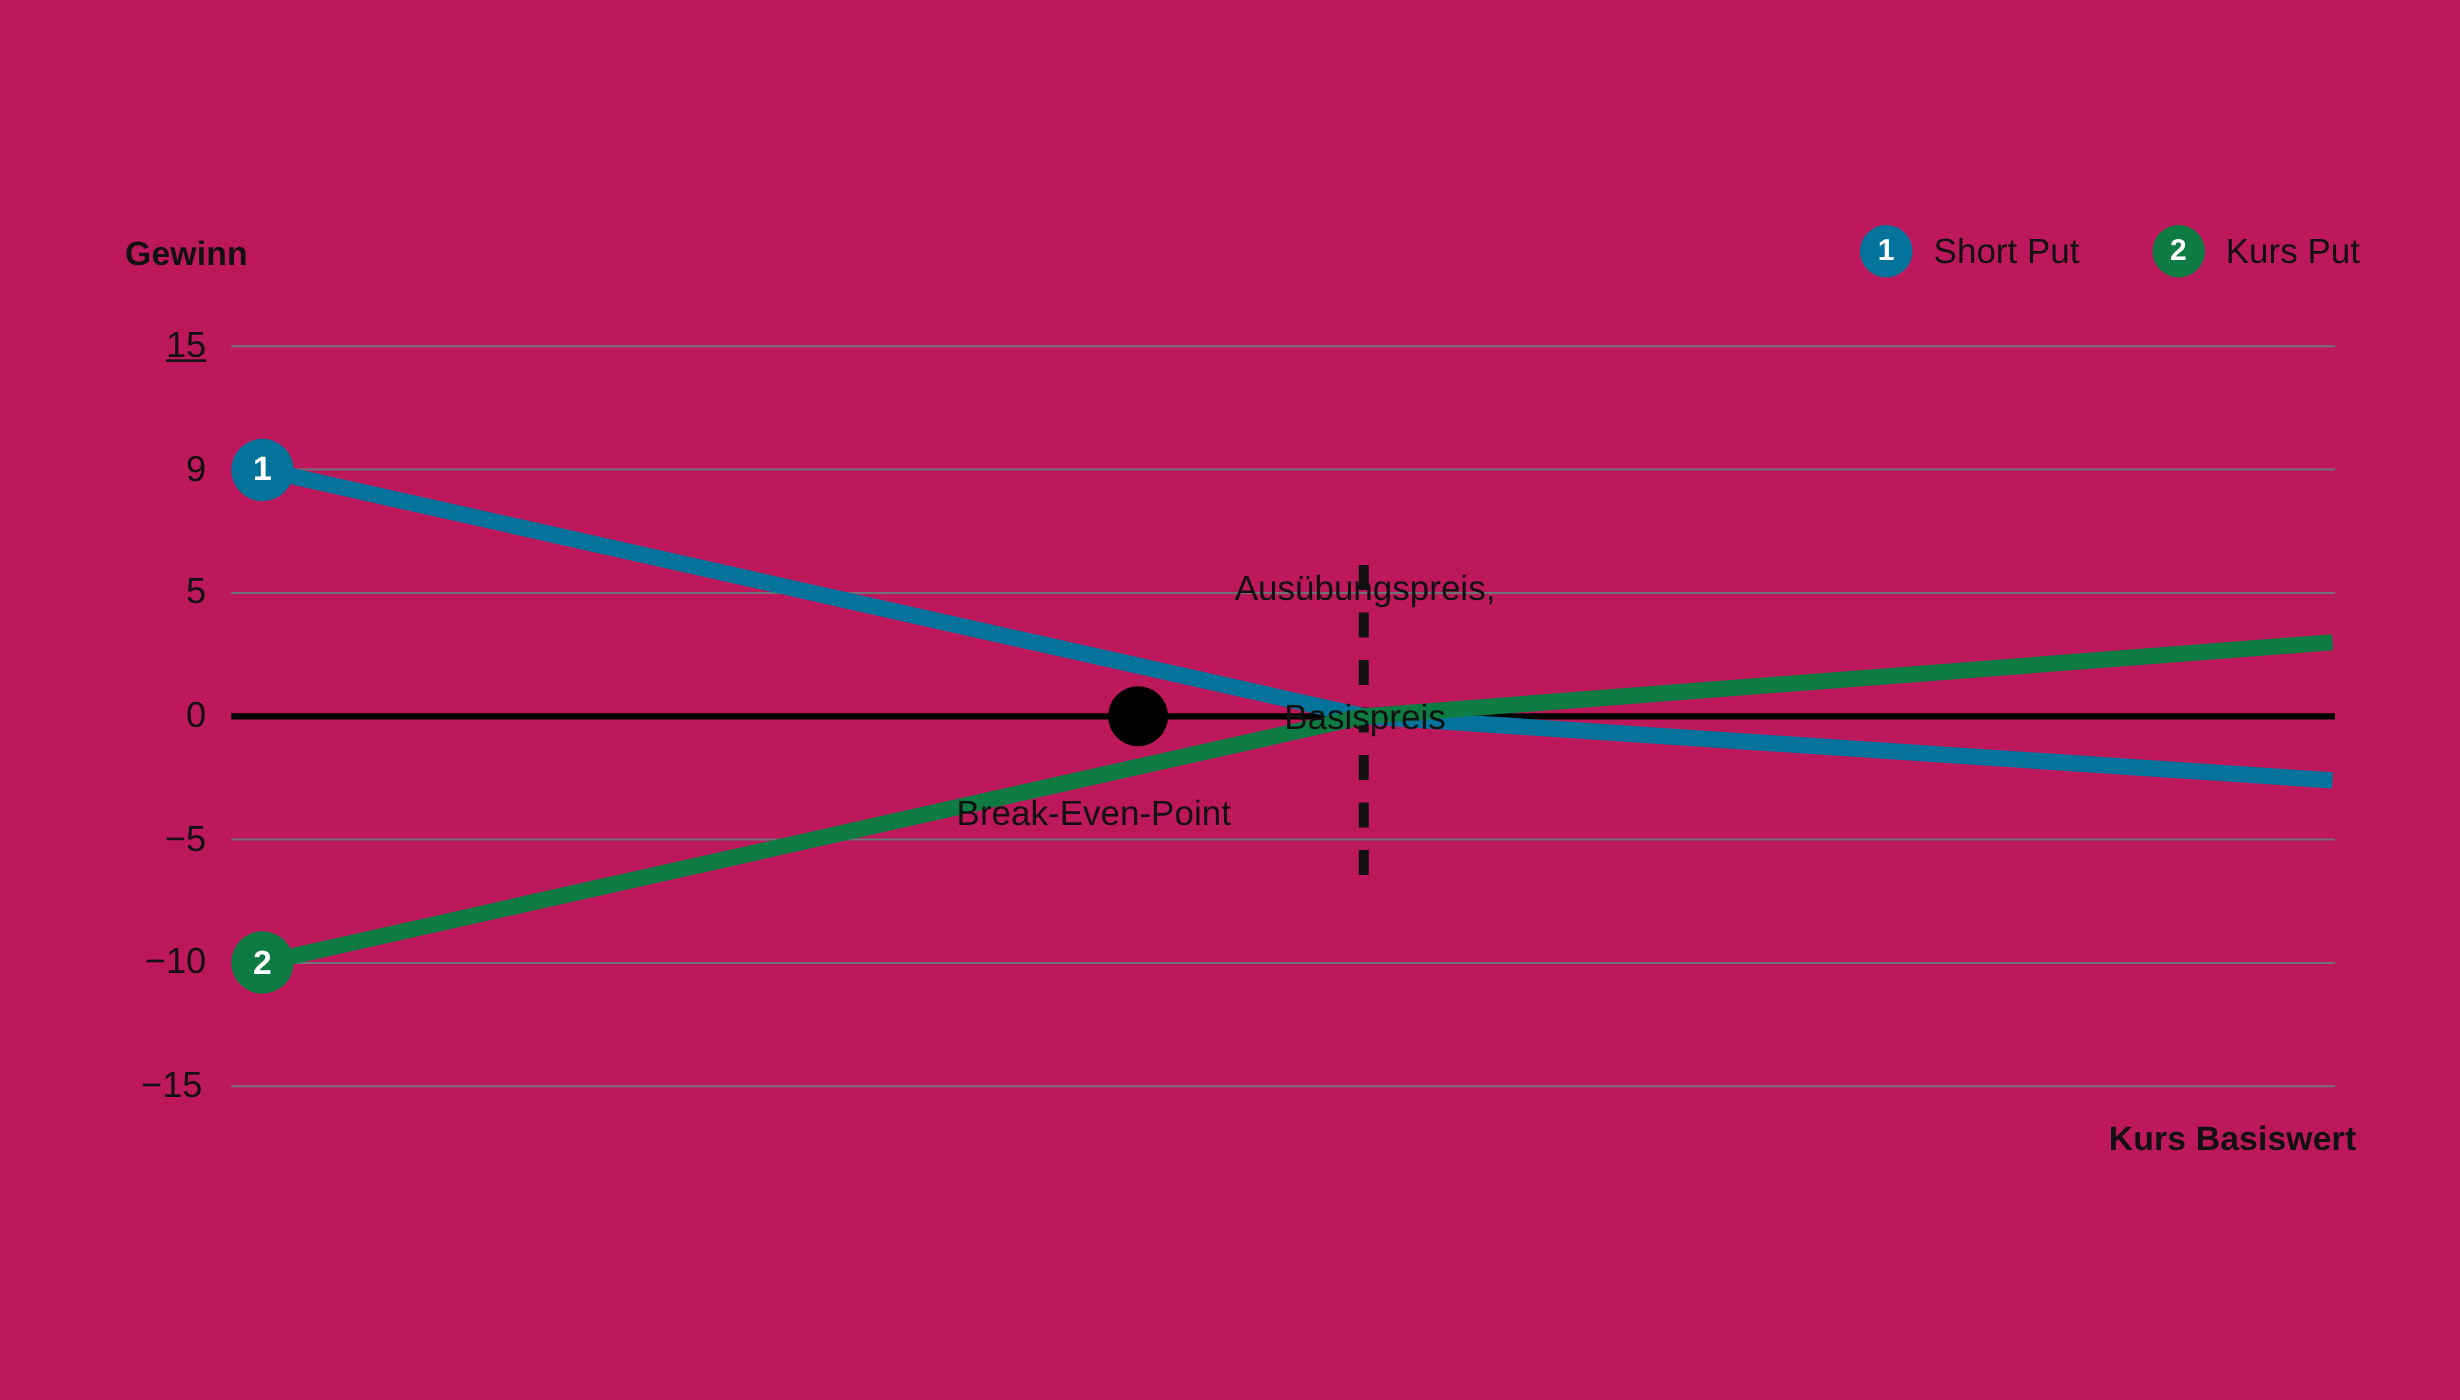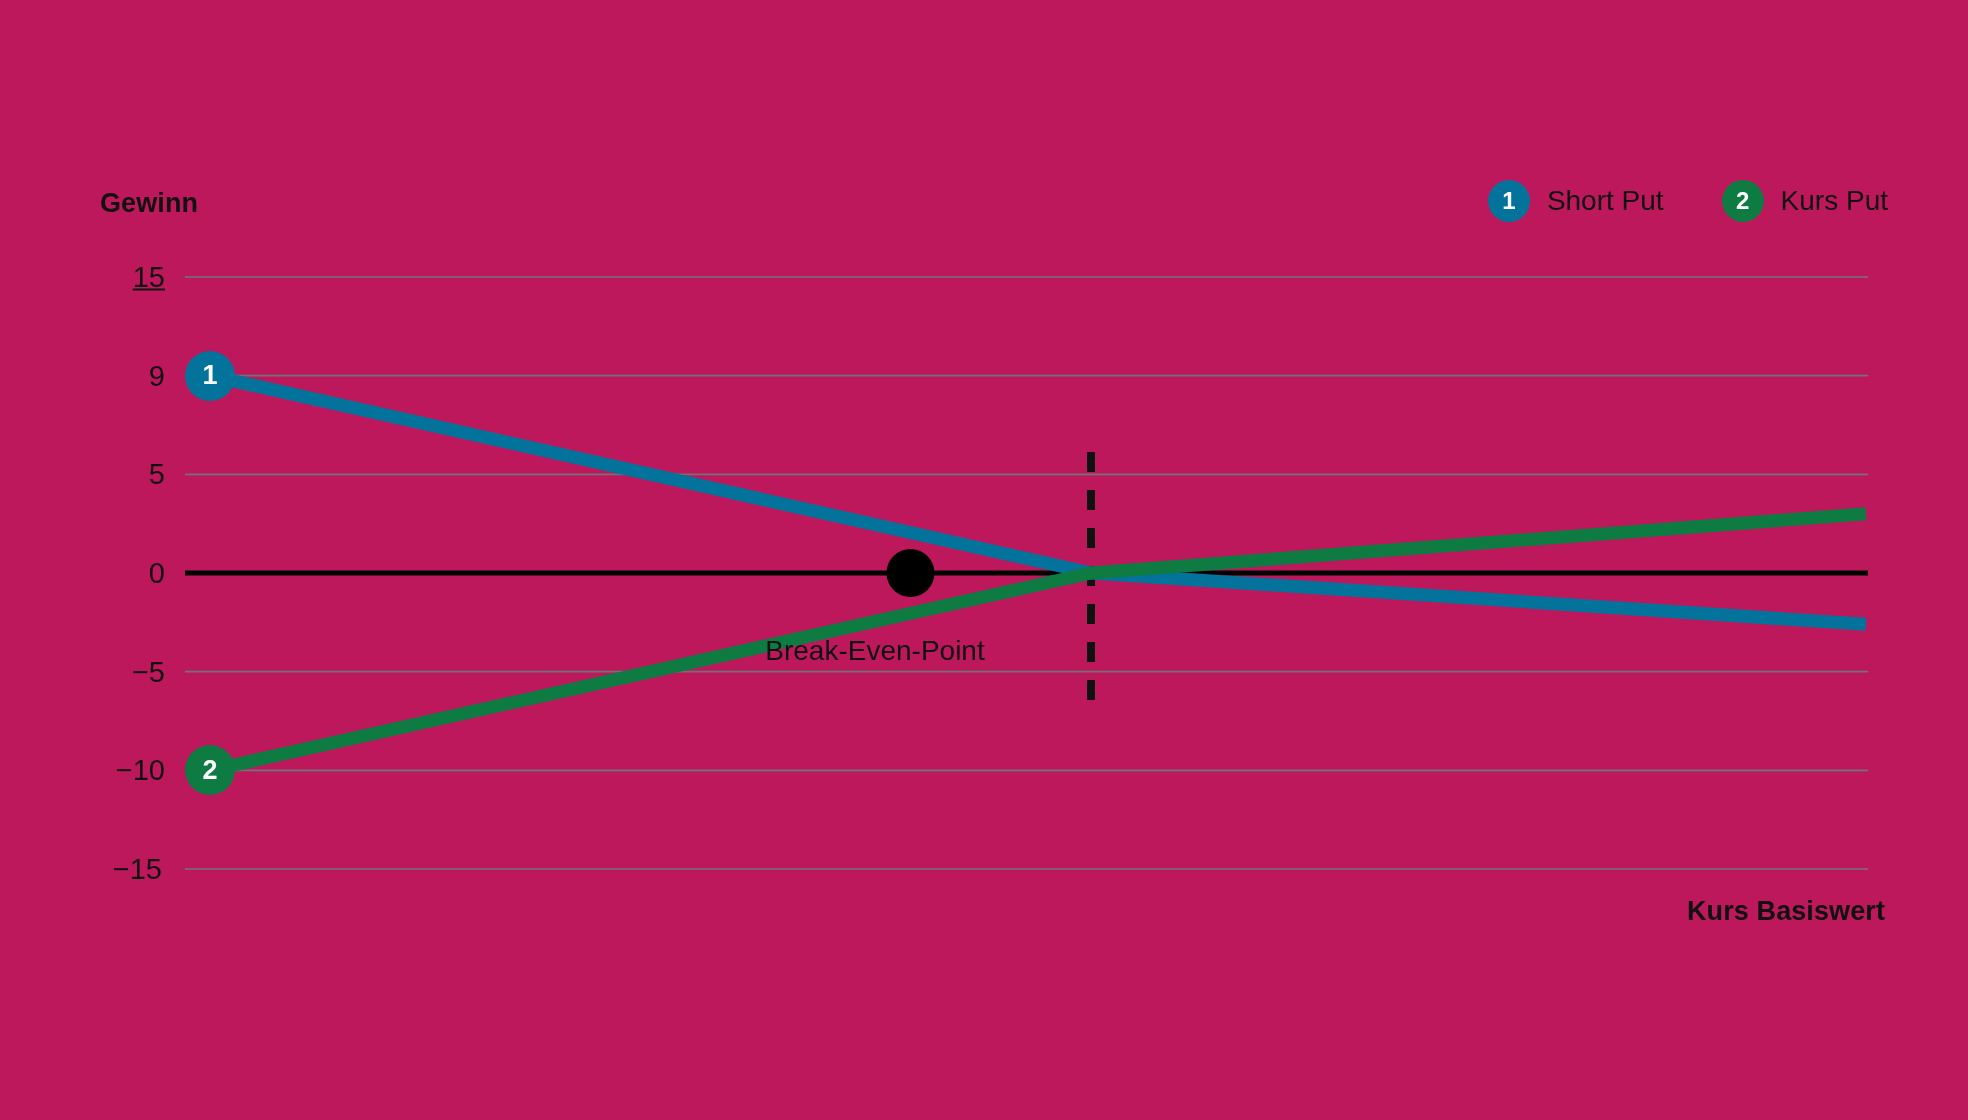--- a/index.html
+++ b/index.html
@@ -188,17 +188,21 @@
       <div class="tick-label" style="left: 55px; top: 474.333px;">5</div>
       <div class="tick-label" style="left: 55px; top: 573px;">0</div>
       <div class="tick-label" style="left: 55px; top: 671.667px;">−5</div>
       <div class="tick-label" style="left: 55px; top: 770.333px; text-align: right;">−10</div>
       <div class="tick-label" style="left: 52px; top: 869px;">−15</div>
     </div>
 
   <div class="series-badge" id="marker-0" style="background: rgb(4, 115, 156); left: 210px; top: 375.667px;">1</div>
   <div class="series-badge" id="marker-1" style="background: rgb(14, 124, 66); left: 210px; top: 770.333px;">2</div>
 
+  <div class="annotation ann-strike">
+    <div>Ausübungspreis,</div>
+    <div>Basispreis</div>
+  </div>
   <div class="annotation ann-bep">Break-Even-Point</div>
 
   <div class="x-axis-title">Kurs Basiswert</div>
 
 </div>
 
 </body></html>

